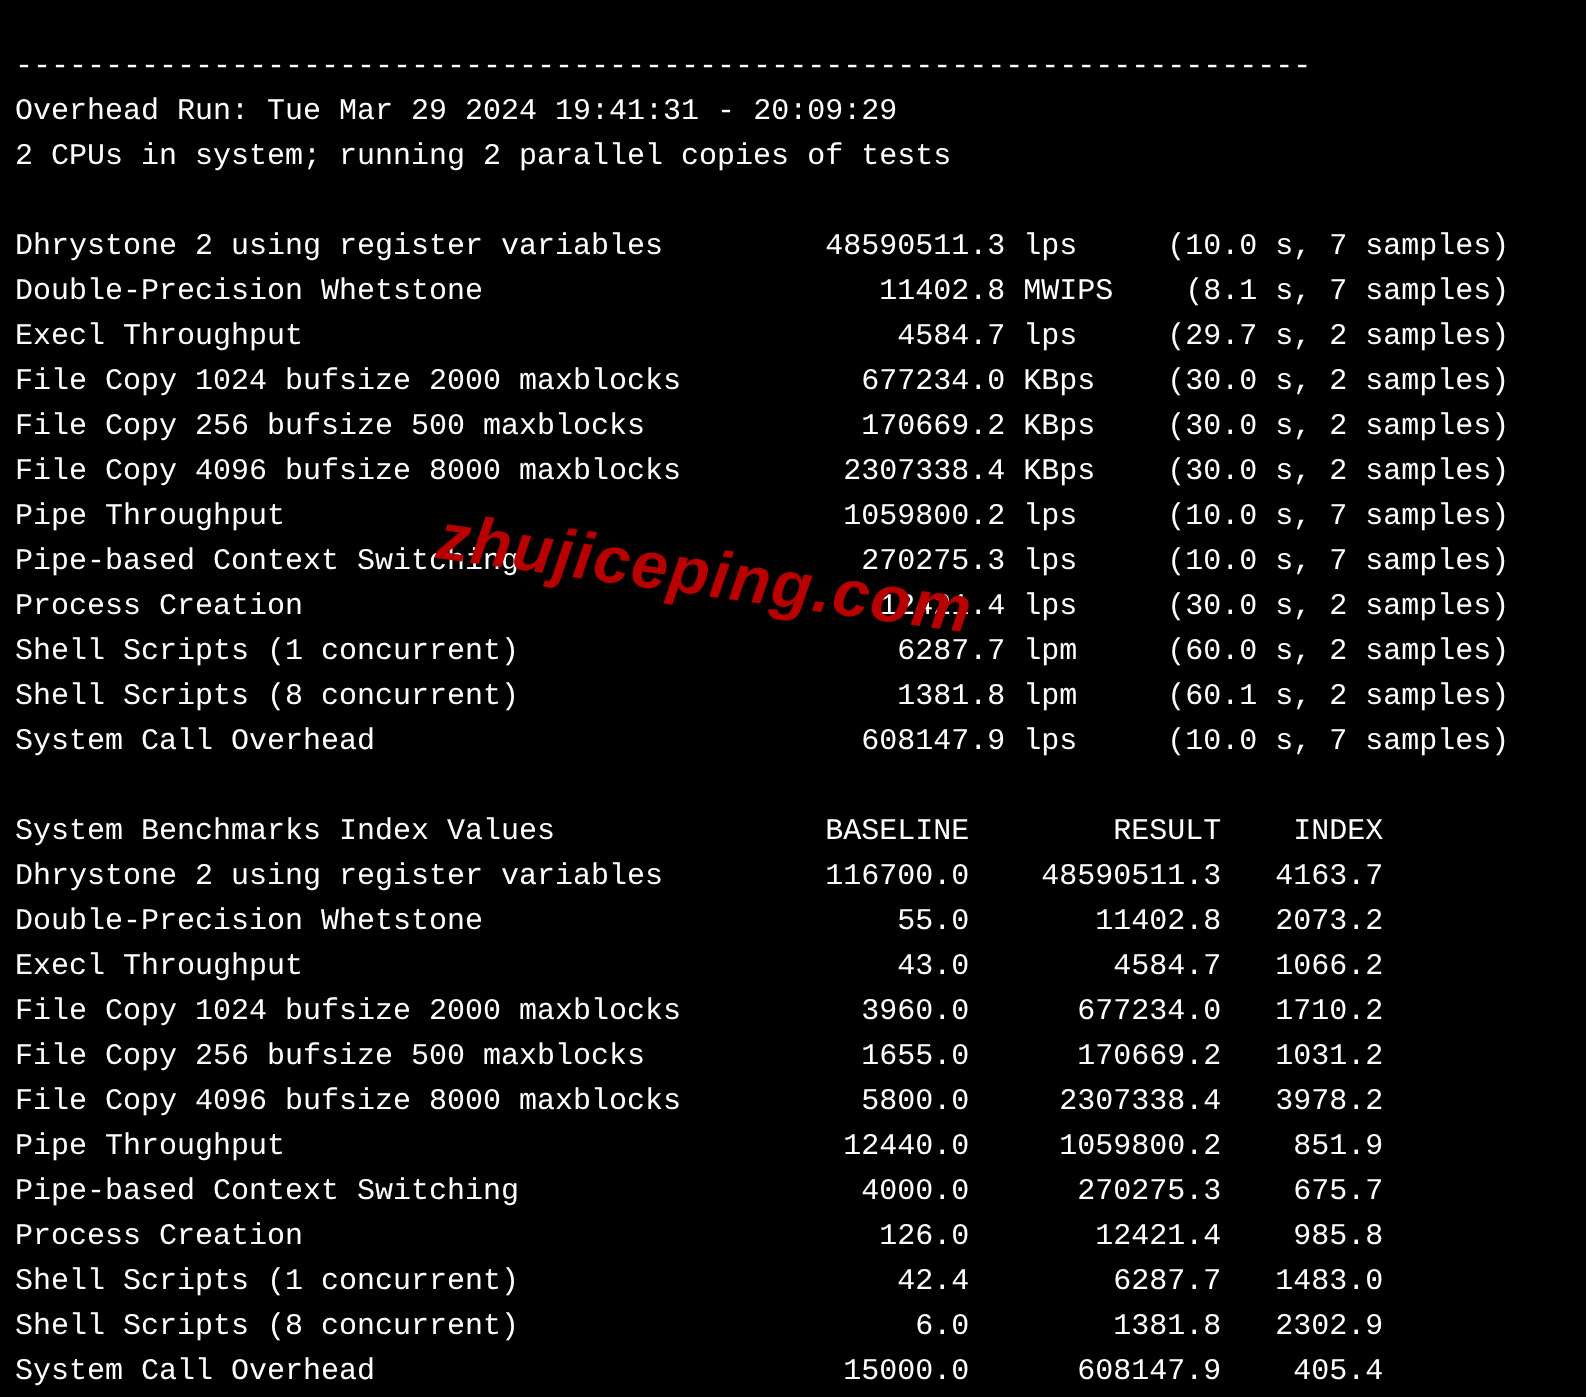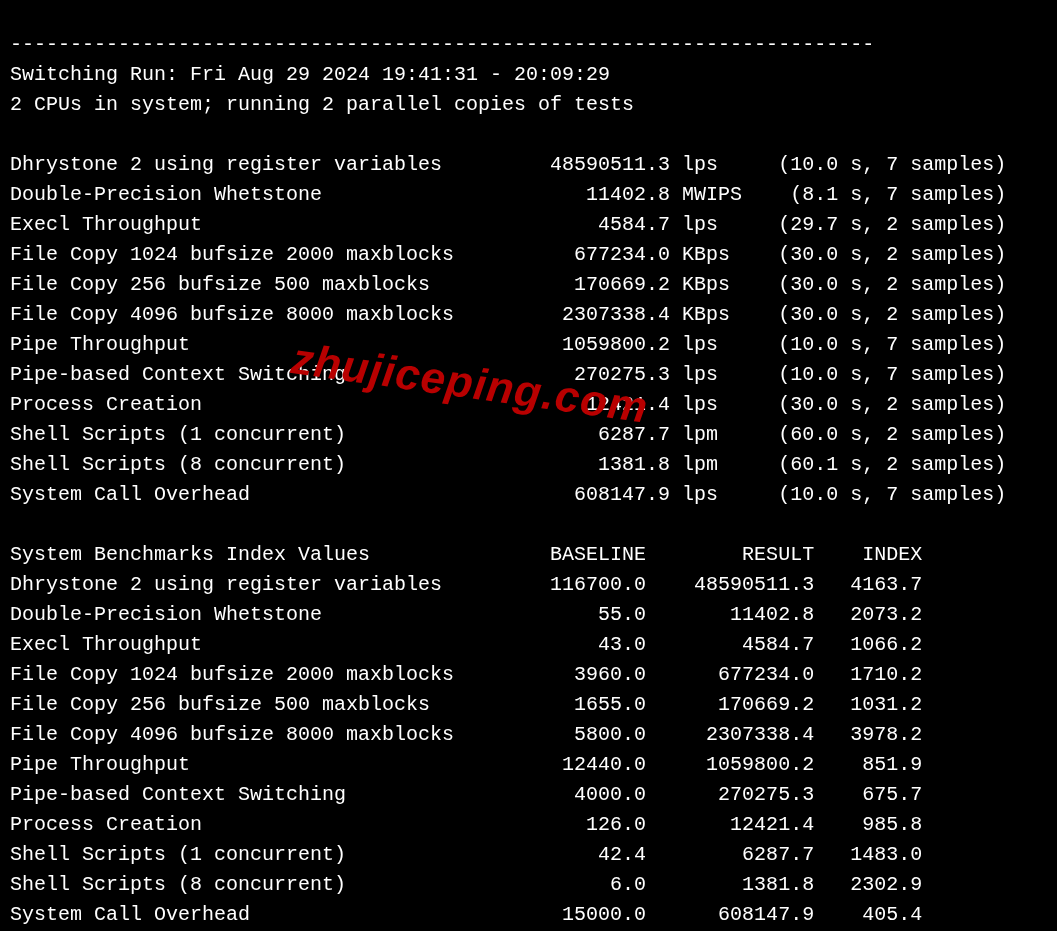--- a/index.html
+++ b/index.html
@@ -34,21 +34,21 @@
     letter-spacing: 1px;
     pointer-events: none;
     user-select: none;
   }
 </style>
 </head>
 <body>
 
 <div class="terminal">
 <span>------------------------------------------------------------------------</span>
-<span><span>Switching Run: </span><span>Fri Aug 29 2024 19:41:31 - 20:09:29</span></span>
+<span><span>Overhead Run: </span><span>Tue Mar 29 2024 19:41:31 - 20:09:29</span></span>
 <span>2 CPUs in system; running 2 parallel copies of tests</span>
 
 <span id="tests-block">Dhrystone 2 using register variables         48590511.3 lps     (10.0 s, 7 samples)
 Double-Precision Whetstone                      11402.8 MWIPS    (8.1 s, 7 samples)
 Execl Throughput                                 4584.7 lps     (29.7 s, 2 samples)
 File Copy 1024 bufsize 2000 maxblocks          677234.0 KBps    (30.0 s, 2 samples)
 File Copy 256 bufsize 500 maxblocks            170669.2 KBps    (30.0 s, 2 samples)
 File Copy 4096 bufsize 8000 maxblocks         2307338.4 KBps    (30.0 s, 2 samples)
 Pipe Throughput                               1059800.2 lps     (10.0 s, 7 samples)
 Pipe-based Context Switching                   270275.3 lps     (10.0 s, 7 samples)

